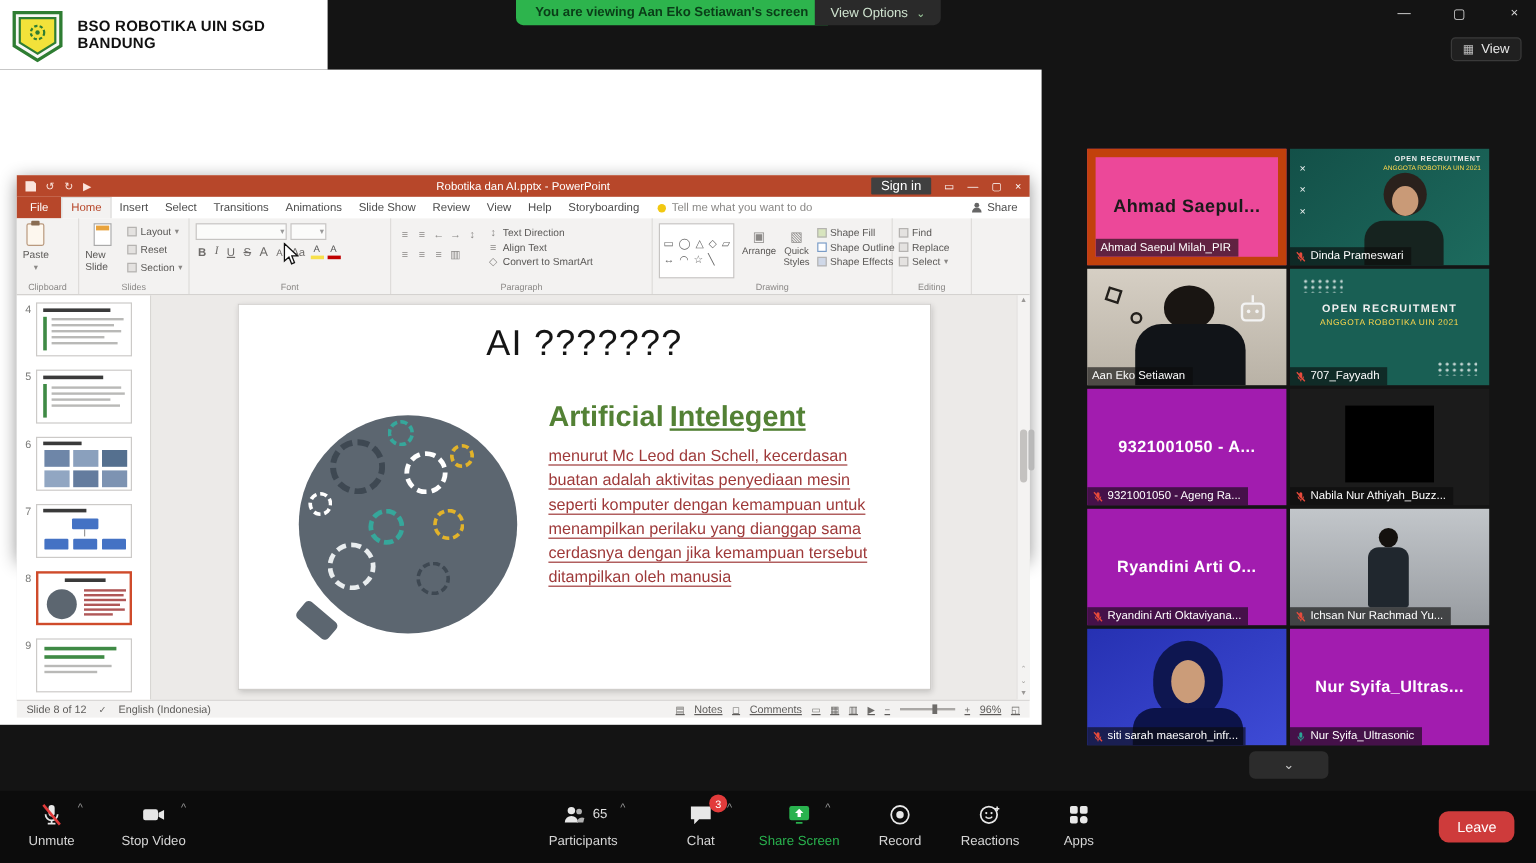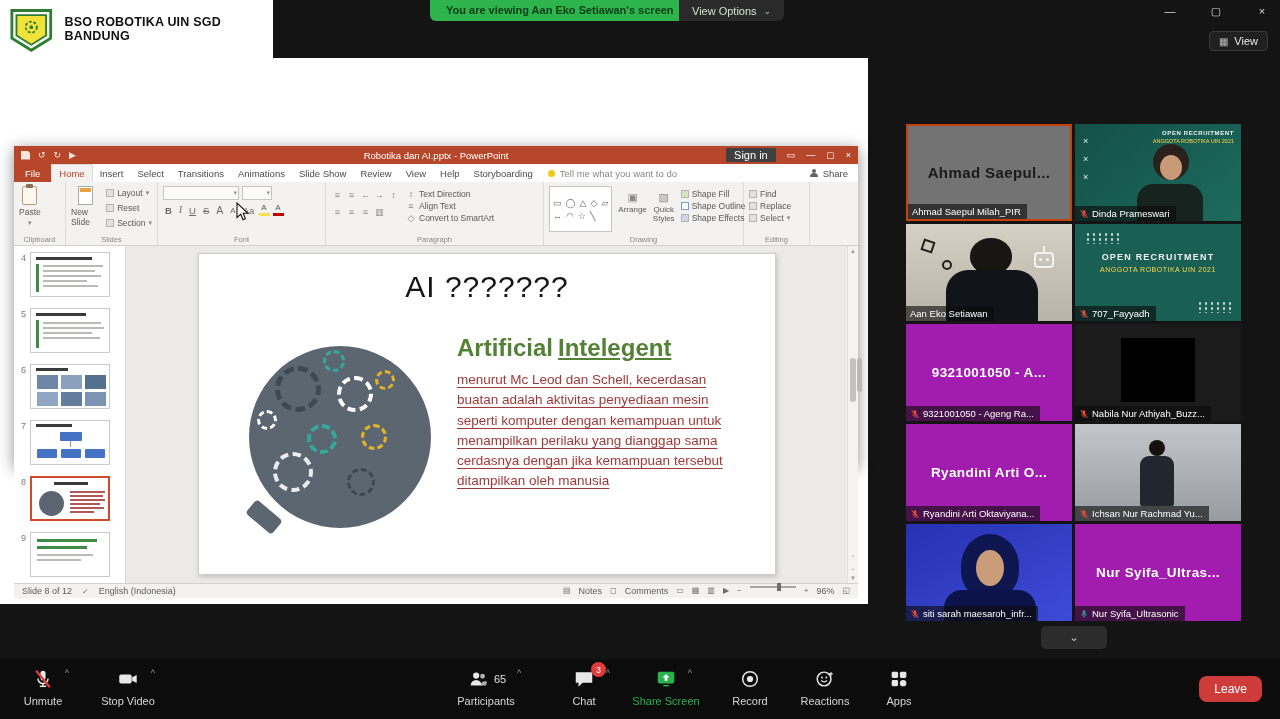--- a/index.html
+++ b/index.html
@@ -106,32 +106,32 @@
   .g6{left:126px;top:24px;width:20px;height:20px;border:3px dashed #e2b32a;}
   .g7{left:98px;top:122px;width:28px;height:28px;border:3px dashed #3e4852;}
   .g8{left:8px;top:64px;width:20px;height:20px;border:3px dashed #fff;}
   .g9{left:74px;top:4px;width:22px;height:22px;border:3px dashed #36a79b;}
   .vscroll{position:absolute;right:0;top:0;bottom:0;width:11px;background:#f4f3f2;border-left:1px solid #e2e0de;}
   .vhandle{position:absolute;left:2px;top:112px;width:6px;height:44px;background:#c4c2c0;border-radius:3px;cursor:pointer;}
   .vs-ic{position:absolute;left:0;right:0;text-align:center;font-size:6px;color:#9a9896;cursor:pointer;}
   .vs-up{top:2px;}.vs-prev{bottom:22px;}.vs-next{bottom:12px;}.vs-down{bottom:2px;}
 
   .statusbar{height:15px;background:#f3f2f1;border-top:1px solid #d4d2d0;display:flex;align-items:center;gap:10px;padding:0 8px;font-size:9px;color:#5e5c5a;}
-  .sb-right{margin-left:auto;display:flex;align-items:flex-start;gap:8px;}
+  .sb-right{margin-left:auto;display:flex;align-items:center;gap:8px;text-decoration:underline;}
   .sb-ic{font-size:8px;color:#6e6c6a;cursor:pointer;}
   .zoombar{width:46px;height:2px;background:#aaa8a6;position:relative;cursor:pointer;}
   .zoomhandle{position:absolute;left:60%;top:-3px;width:4px;height:8px;background:#6e6c6a;}
   .cursor{position:absolute;left:222px;top:56px;z-index:9;}
 
   
   .panel{position:absolute;left:906px;top:124px;width:335px;display:grid;grid-template-columns:166px 166px;grid-auto-rows:97px;gap:3px;}
   .tile{position:relative;background:#a21caf;overflow:hidden;cursor:pointer;}
   .art{position:absolute;inset:0;}
   .cname{position:absolute;inset:0;display:flex;align-items:center;justify-content:center;color:#fff;font-weight:bold;font-size:13.5px;text-align:center;padding:0 8px;letter-spacing:.4px;}
-  .t1{background:#737373;border:2px solid #c2410c;}
+  .t1{background:#ec4899;border:7px solid #c2410c;}
   .t1 .cname{color:#1a1a1a;font-size:15px;}
   .name-tag{position:absolute;left:0;bottom:0;max-width:97%;background:rgba(12,12,12,.62);color:#fff;font-size:9.5px;padding:2px 6px 2px 4px;display:flex;align-items:center;gap:3px;white-space:nowrap;overflow:hidden;z-index:3;}
   .t2{background:linear-gradient(140deg,#135048,#1d6b5e);}
   .t2 .xcol::before{content:"×\A×\A×";white-space:pre;color:rgba(255,255,255,.9);font-size:9px;line-height:10px;}
   .t2 .xcol{position:absolute;left:8px;top:6px;}
   .pp1{position:absolute;right:7px;top:6px;color:#efefef;font-size:6px;font-weight:bold;letter-spacing:.6px;}
   .pp2{position:absolute;right:7px;top:14px;color:#ffd84d;font-size:5.5px;}
   .head2{position:absolute;left:78px;top:20px;width:36px;height:36px;border-radius:50%;background:#2a211c;}
   .face2{position:absolute;left:85px;top:31px;width:22px;height:25px;border-radius:50%;background:#c99a77;}
   .body2{position:absolute;left:62px;top:60px;width:66px;height:40px;border-radius:16px 16px 0 0;background:#16231f;}

